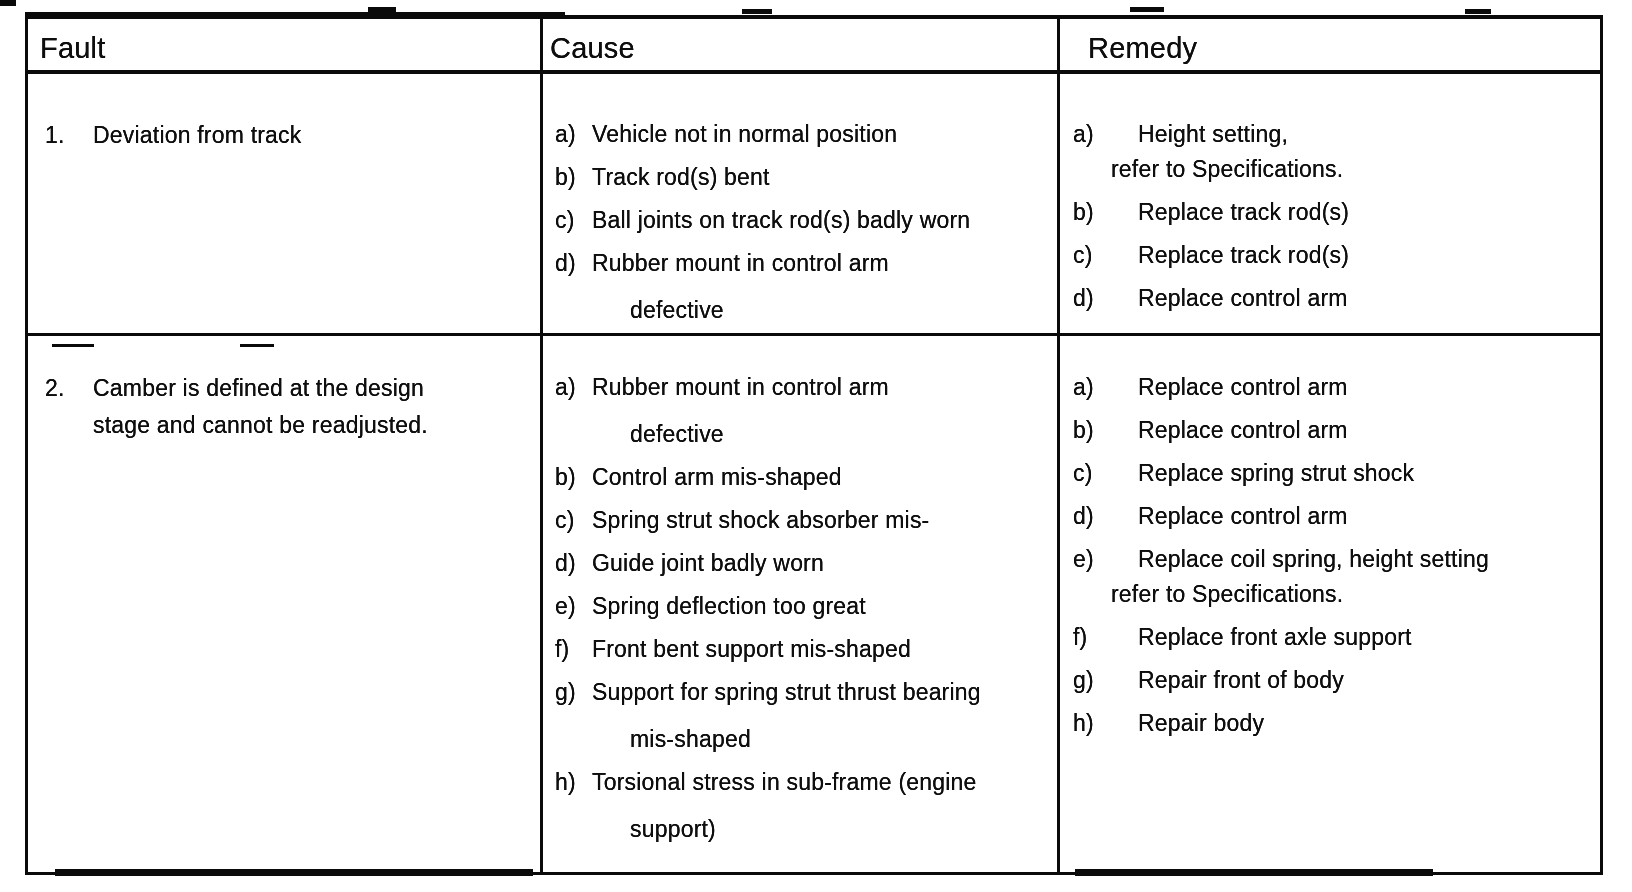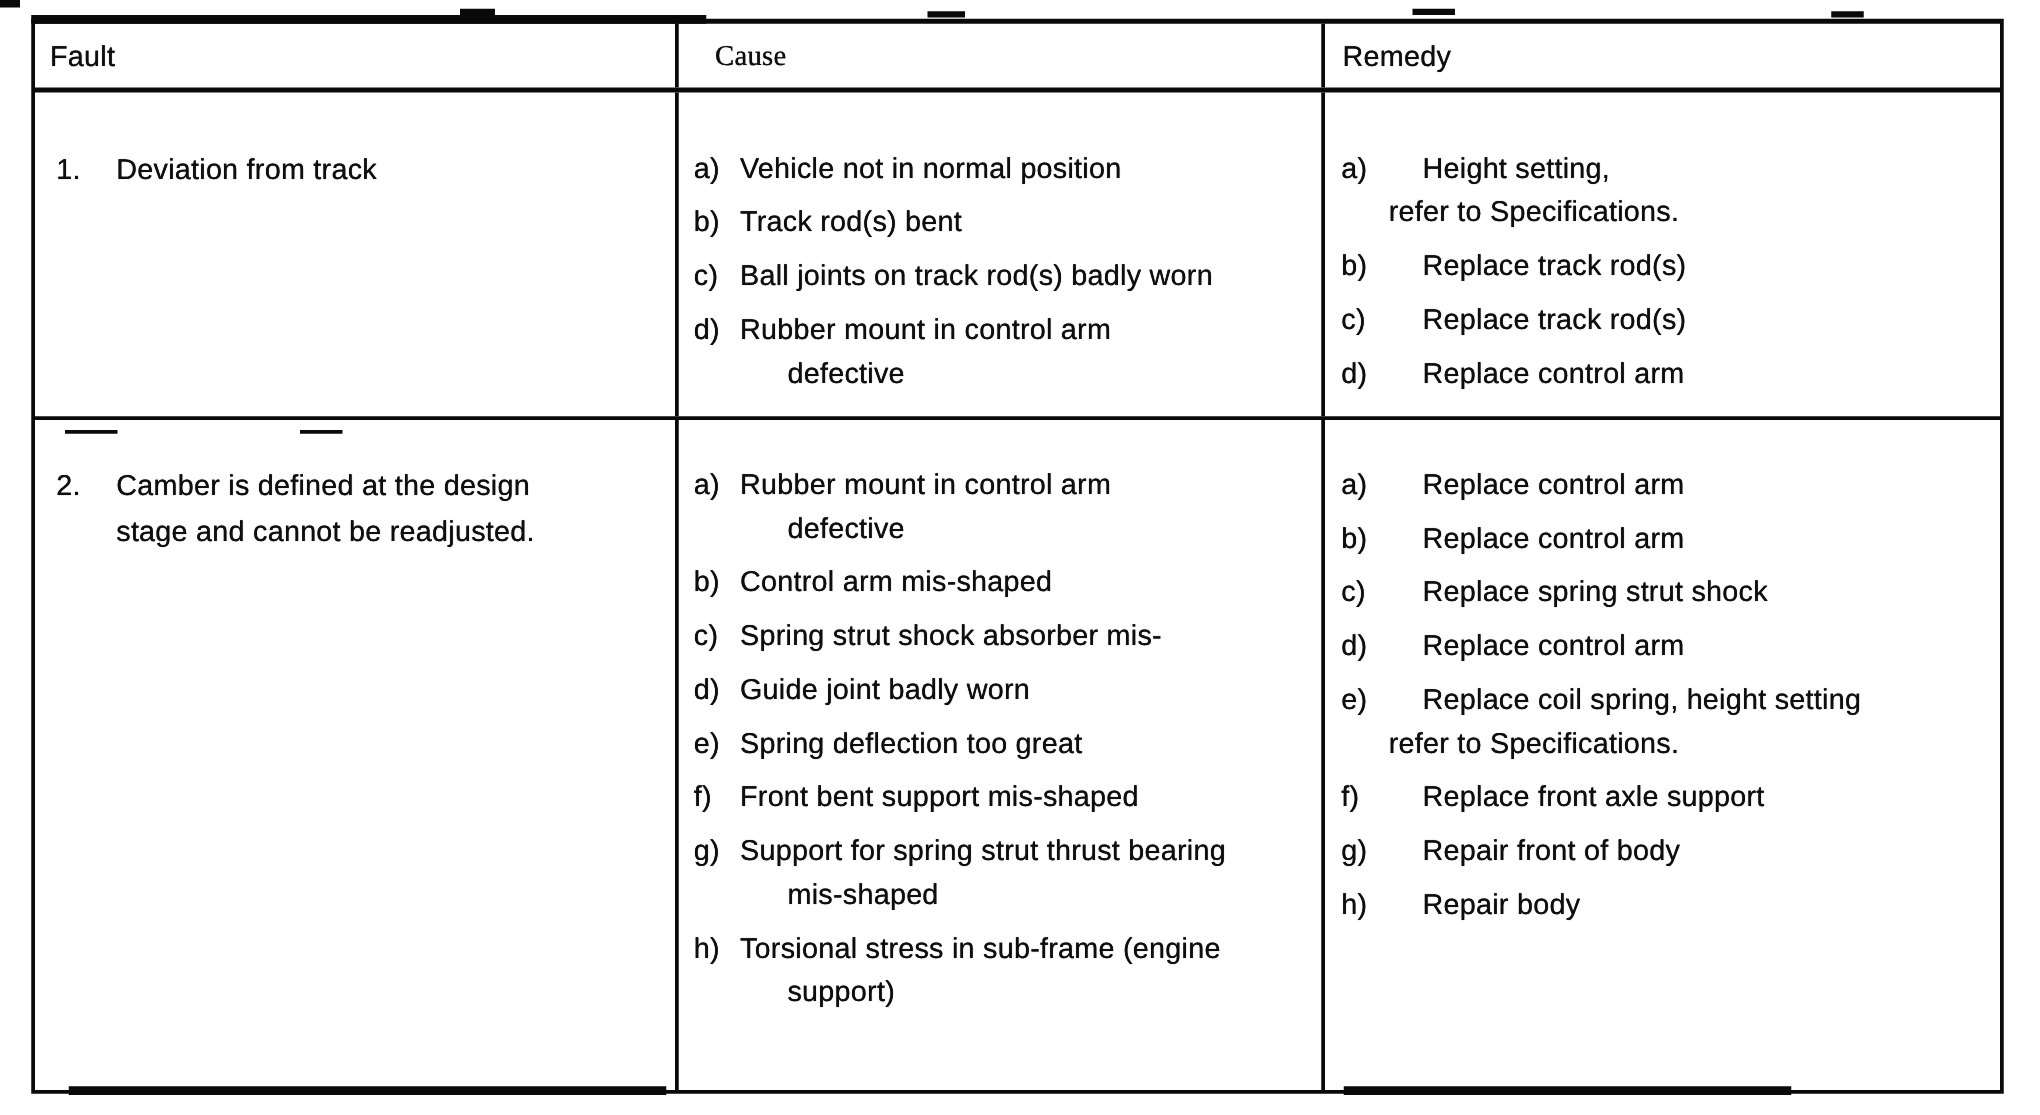--- a/index.html
+++ b/index.html
@@ -30,29 +30,29 @@
   .thead, .tr {
     display: grid;
     grid-template-columns: 515px 517px 1fr;
     box-sizing: border-box;
   }
   .thead {
     height: 55px;
     border-bottom: 4px solid #0a0a0a;
   }
   .th {
-    font-size: 23px;
+    font-size: 29px;
     padding-top: 13px;
     box-sizing: border-box;
     letter-spacing: 0.2px;
     text-shadow: 0 0 0.6px #000;
   }
   .th.c1 { padding-left: 12px; border-right: 3px solid #0a0a0a; }
-  .th.c2 { padding-left: 29px; border-right: 3px solid #0a0a0a; font-family: Liberation Serif, serif; }
-  .th.c3 { padding-left: 14px; }
+  .th.c2 { padding-left: 7px; border-right: 3px solid #0a0a0a; }
+  .th.c3 { padding-left: 28px; }
   .tbody .tr:nth-child(1) {
     height: 262px;
     border-bottom: 3px solid #0a0a0a;
   }
   .tbody .tr:nth-child(2) {
     height: 536px;
   }
   .td {
     box-sizing: border-box;
     overflow: hidden;
@@ -66,21 +66,21 @@
   .cause-cell  { padding-left: 12px; padding-right: 4px;  border-right: 3px solid #0a0a0a; }
   .remedy-cell { padding-left: 13px; padding-right: 4px; }
   .fault-block { position: relative; padding-left: 48px; }
   .fault-block .num { position: absolute; left: 0; top: 0; line-height: 37px; }
   .fault-block .fline { line-height: 37px; }
   .item { position: relative; margin-bottom: 8px; }
   .item .lbl { position: absolute; left: 0; top: 0; line-height: 35px; }
   .item div { line-height: 35px; }
   .cause-item  { padding-left: 37px; }
   .cause-item  .first { }
-  .cause-item  .cont  { padding-left: 38px; }
+  .cause-item  .cont  { padding-left: 38px; margin-top: 12px; }
   .remedy-item { padding-left: 38px; }
   .remedy-item .first { padding-left: 27px; }
   .remedy-item .cont  { }
   
   .art { position: absolute; background: #0a0a0a; }
   .a1 { left: 0;    top: 0;   width: 16px;  height: 6px; }
   .a2 { left: 25px; top: 12px; width: 540px; height: 7px; }
   .a3 { left: 368px; top: 7px;  width: 28px; height: 5px; }
   .a4 { left: 742px; top: 9px;  width: 30px; height: 5px; }
   .a5 { left: 1130px; top: 7px; width: 34px; height: 5px; }

